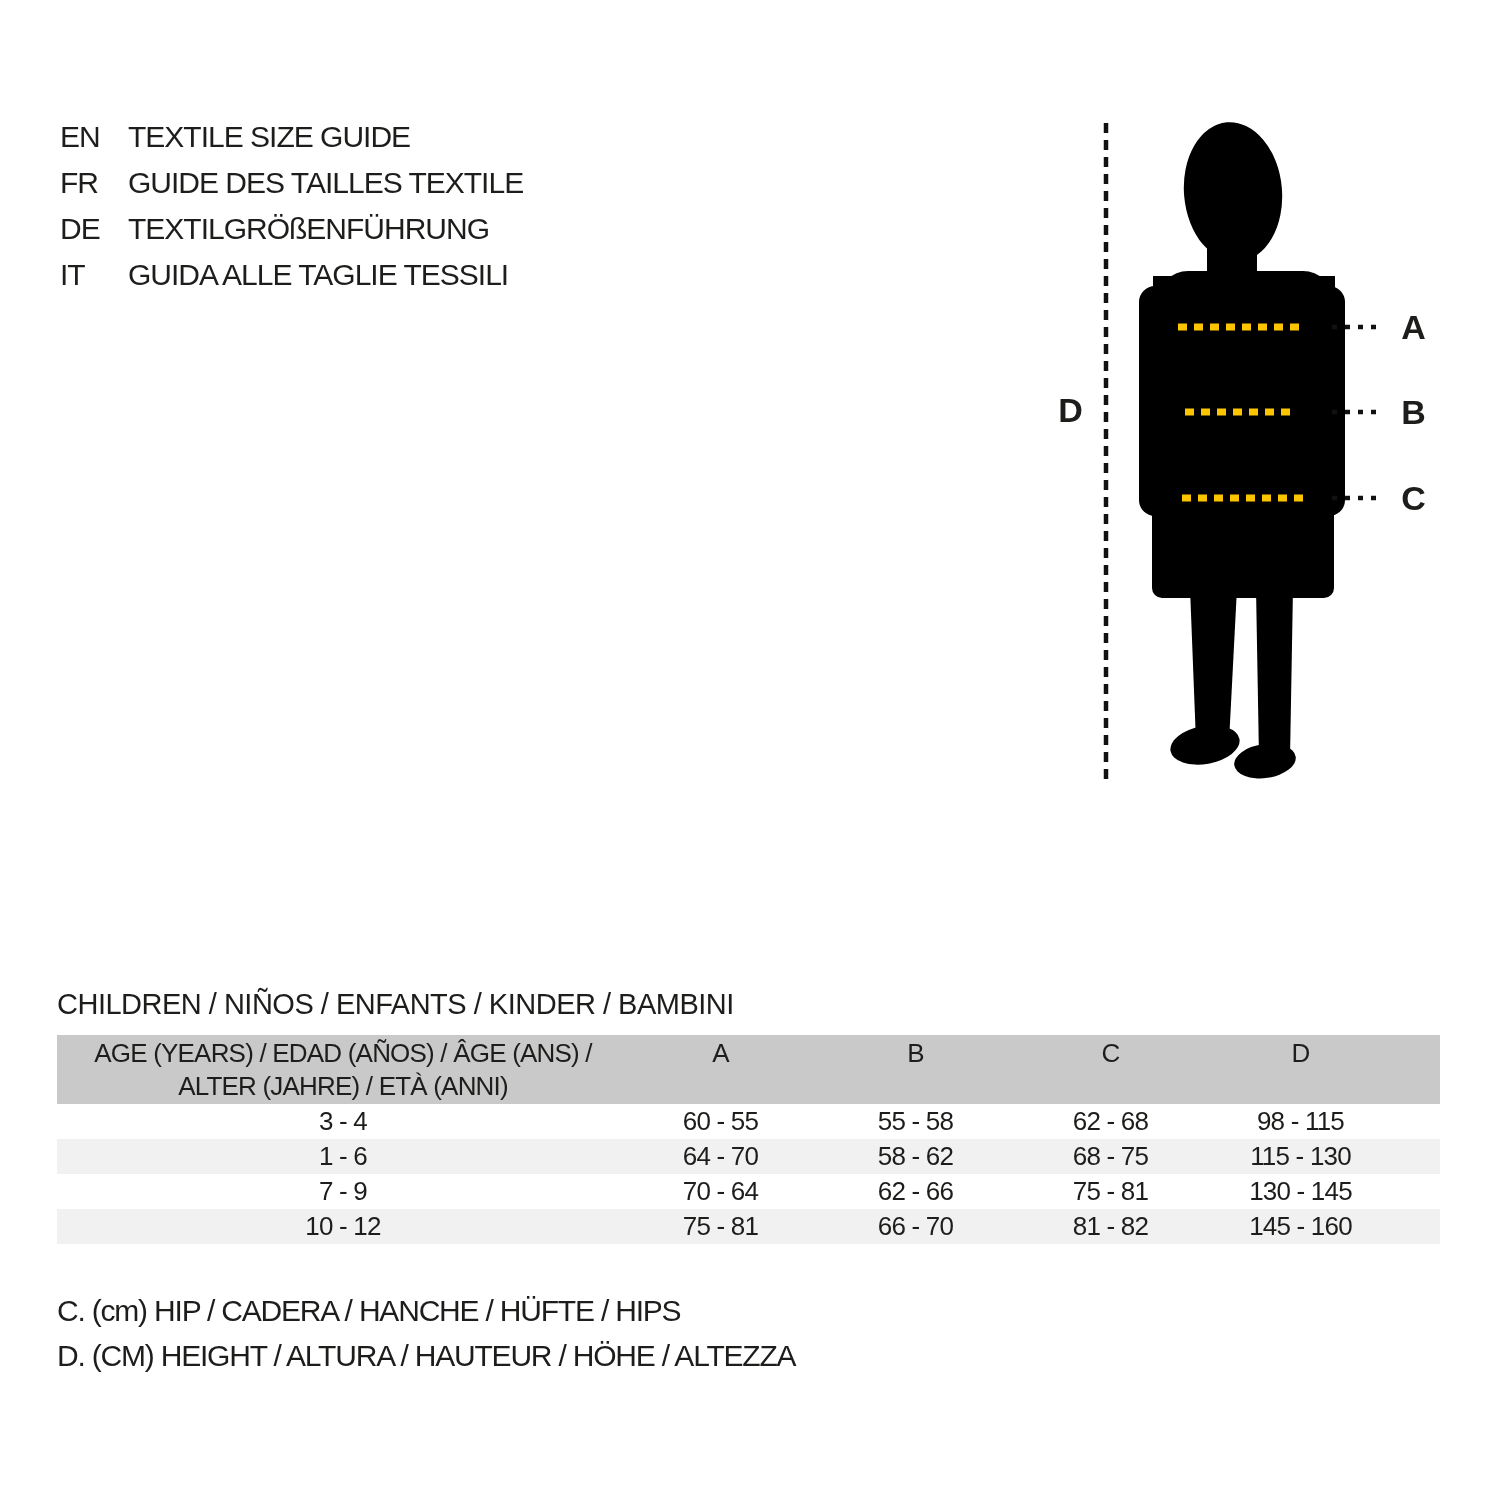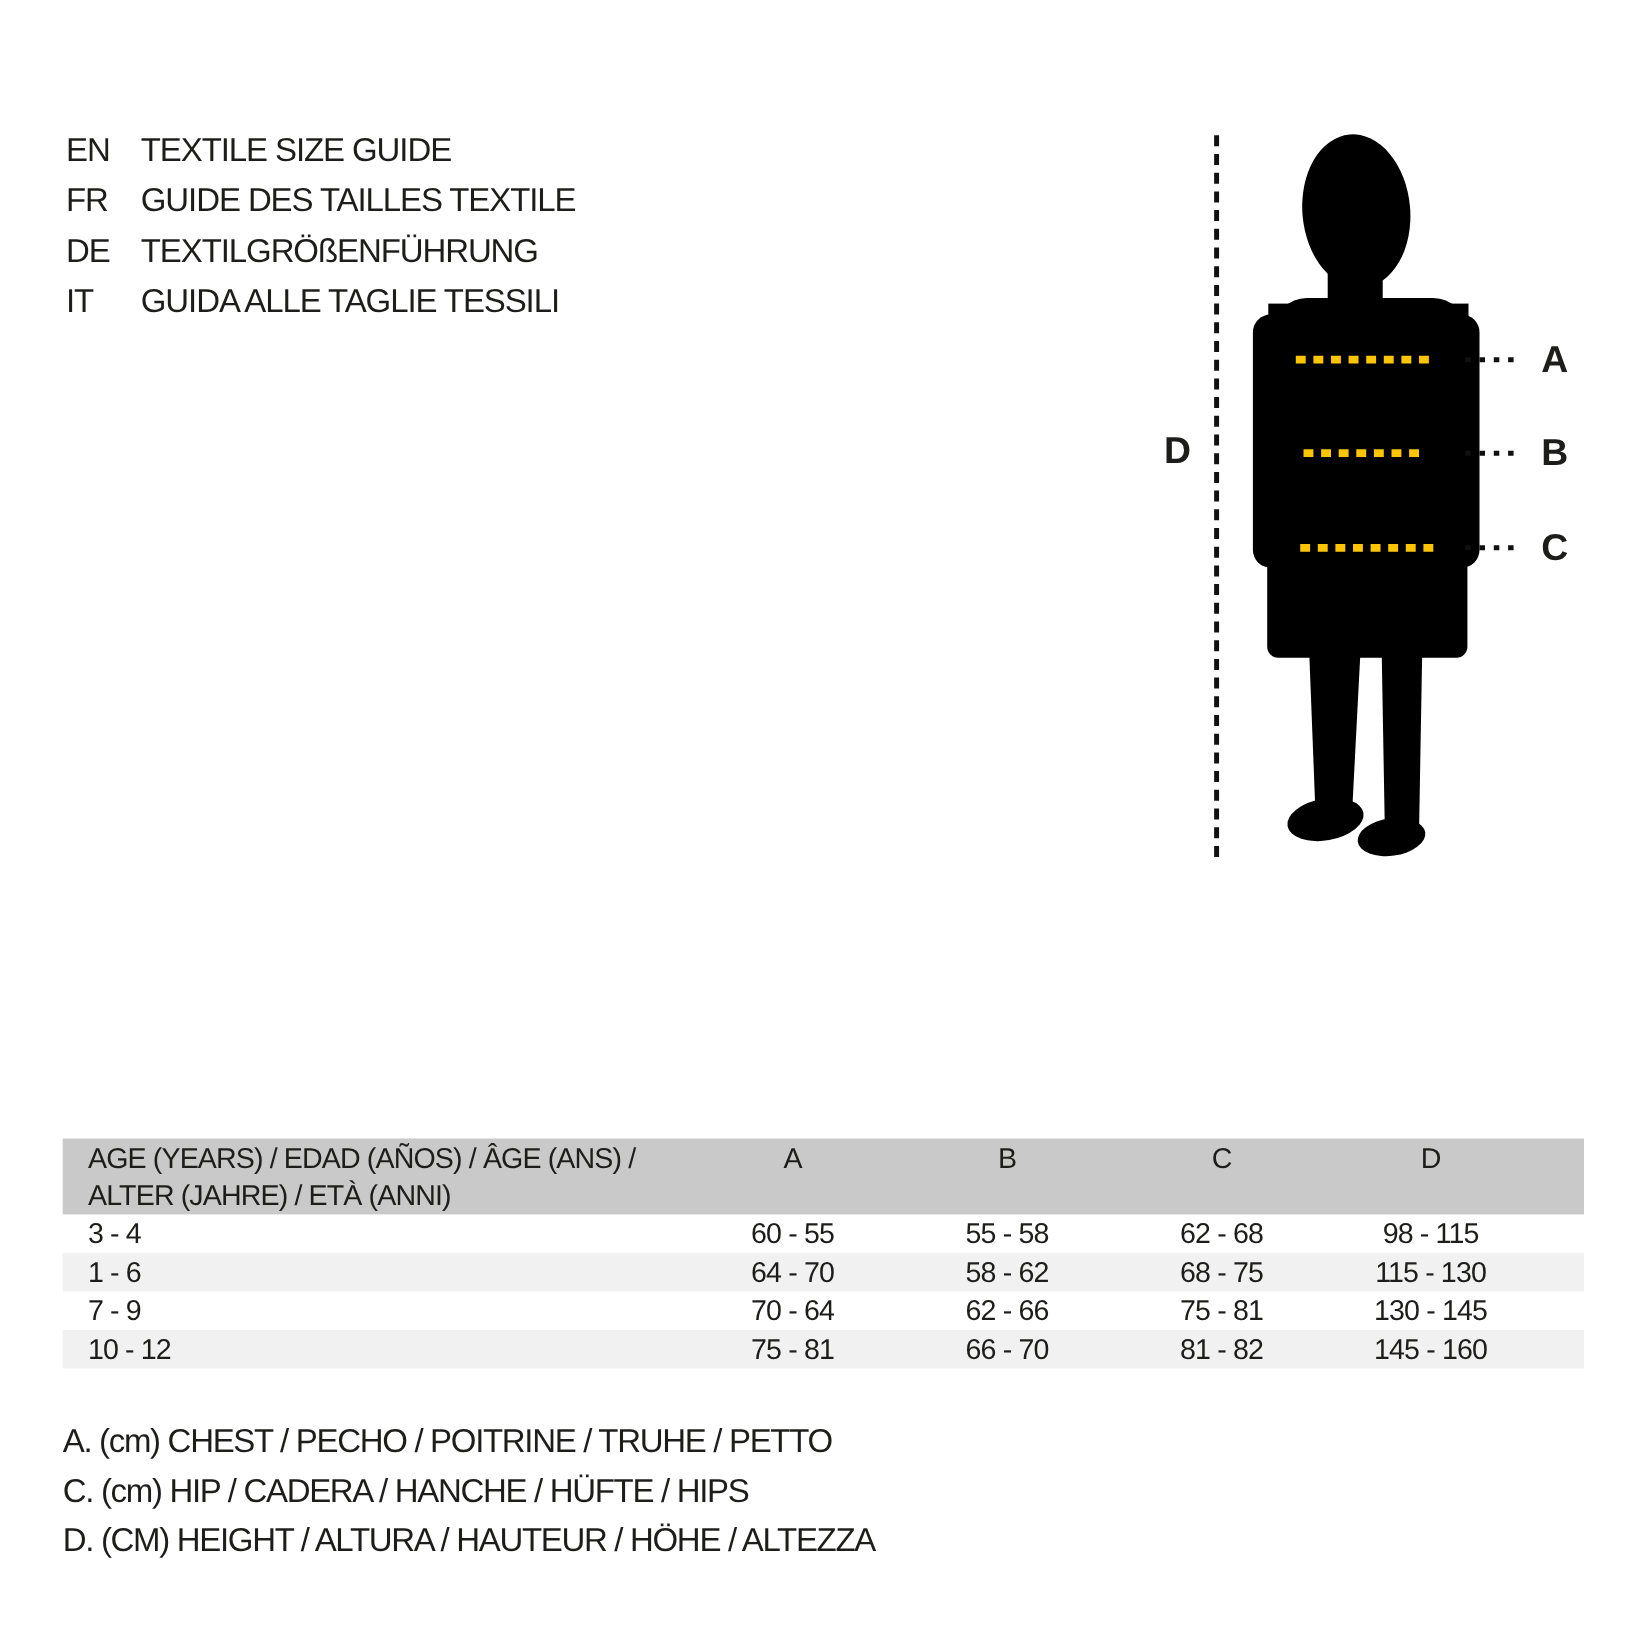--- a/index.html
+++ b/index.html
@@ -96,21 +96,21 @@
   }
   .t-head {
     background: #c9c9c9;
     height: 69px;
     padding-top: 2px;
   }
   .t-head .cell { line-height: 33px; }
   .t-body .t-row { height: 35px; line-height: 35px; }
   .t-body .t-row:nth-child(even) { background: #f1f1f1; }
   .cell { overflow: hidden; white-space: nowrap; }
-  .cell.age { padding-left: 23px; text-align: left; }
+  .cell.age { padding-left: 6px; text-align: center; }
   .cell.val { text-align: center; }
 
   
   .legend {
     position: absolute;
     left: 57px;
     top: 1248px;
   }
   .legend-line {
     height: 45px;
@@ -167,20 +167,21 @@
       <line x1="292" y1="227" x2="342" y2="227" stroke="#111111" stroke-width="4.5" stroke-dasharray="5 8"></line>
       <line x1="292" y1="312" x2="342" y2="312" stroke="#111111" stroke-width="4.5" stroke-dasharray="5 8"></line>
       <line x1="292" y1="398" x2="342" y2="398" stroke="#111111" stroke-width="4.5" stroke-dasharray="5 8"></line>
     </svg>
     <div class="m-label m-label-a">A</div>
     <div class="m-label m-label-b">B</div>
     <div class="m-label m-label-c">C</div>
     <div class="m-label m-label-d">D</div>
   </div>
 
+  <div class="section-title">CHILDREN / NIÑOS / ENFANTS / KINDER / BAMBINI</div>
 
   <div class="size-table">
     <div class="t-row t-head">
       <div class="cell age">
         <div>AGE (YEARS) / EDAD (AÑOS) / ÂGE (ANS) /</div>
         <div>ALTER (JAHRE) / ETÀ (ANNI)</div>
       </div>
       <div class="cell val">A</div>
       <div class="cell val">B</div>
       <div class="cell val">C</div>
@@ -217,18 +218,17 @@
         <div class="cell val">75 - 81</div>
         <div class="cell val">66 - 70</div>
         <div class="cell val">81 - 82</div>
         <div class="cell val">145 - 160</div>
         <div class="cell"></div>
       </div>
     </div>
   </div>
 
   <div class="legend">
-    <div class="legend-line">A. (cm) CHEST / PECHO / POITRINE / TRUHE / PETTO</div>
     <div class="legend-line">C. (cm) HIP / CADERA / HANCHE / HÜFTE / HIPS</div>
     <div class="legend-line">D. (CM) HEIGHT / ALTURA / HAUTEUR / HÖHE / ALTEZZA</div>
   </div>
 
 </div>
 
 </body></html>

